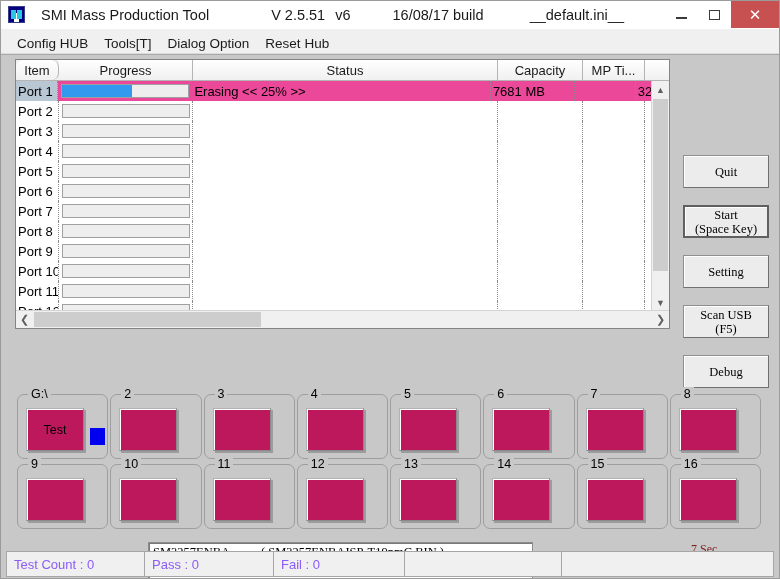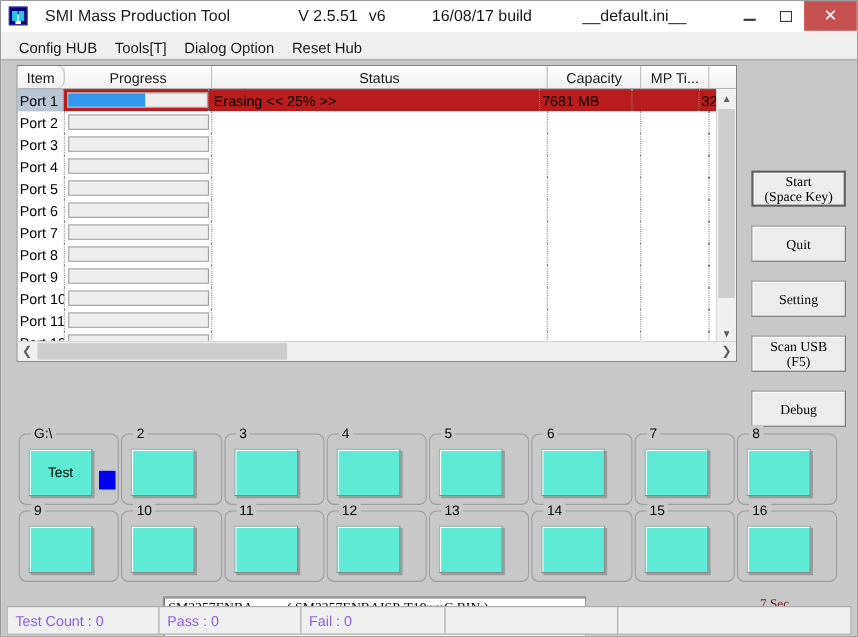--- a/index.html
+++ b/index.html
@@ -179,21 +179,21 @@
   }
   .row {
     display: flex;
     height: 20px;
     box-sizing: border-box;
     align-items: center;
     font-size: 13px;
     color: #000000;
     white-space: nowrap;
   }
-  .row.sel { background: #b91c1c; justify-content: space-between; }
+  .row.sel { background: #ec4899; justify-content: space-between; }
   .cell {
     box-sizing: border-box;
     height: 20px;
     display: flex;
     align-items: center;
     border-right: 1px dotted #8a8a8a;
     overflow: hidden;
     padding-left: 2px;
   }
   .cell.c-item { width: 43px; }
@@ -340,21 +340,21 @@
     color: #000000;
     line-height: 14px;
     white-space: nowrap;
   }
   .slot-box {
     position: absolute;
     left: 8px;
     top: 13px;
     width: 58px;
     height: 43px;
-    background: #5eead4;
+    background: #be185d;
     border: 1px solid #b2b2b2;
     border-right-color: #8a8a8a;
     border-bottom-color: #8a8a8a;
     box-shadow: inset 1px 1px 0 #ffffff, 2px 2px 0 #9c9c9c;
     box-sizing: border-box;
     display: flex;
     align-items: center;
     justify-content: center;
     font-size: 12.5px;
     color: #000000;
@@ -640,26 +640,26 @@
       </div>
 
       <div class="hscroll">
         <div class="arrow lt">❮</div>
         <div class="thumb"></div>
         <div class="arrow rt">❯</div>
       </div>
     </div>
 
     <div class="sidebtns" id="side-buttons">
+        <div class="btn">
+          <span>Quit</span>
+        </div>
         <div class="btn default">
           <span>Start</span>
           <span>(Space Key)</span>
-        </div>
-        <div class="btn">
-          <span>Quit</span>
         </div>
         <div class="btn">
           <span>Setting</span>
         </div>
         <div class="btn">
           <span>Scan USB</span>
           <span>(F5)</span>
         </div>
         <div class="btn">
           <span>Debug</span>

